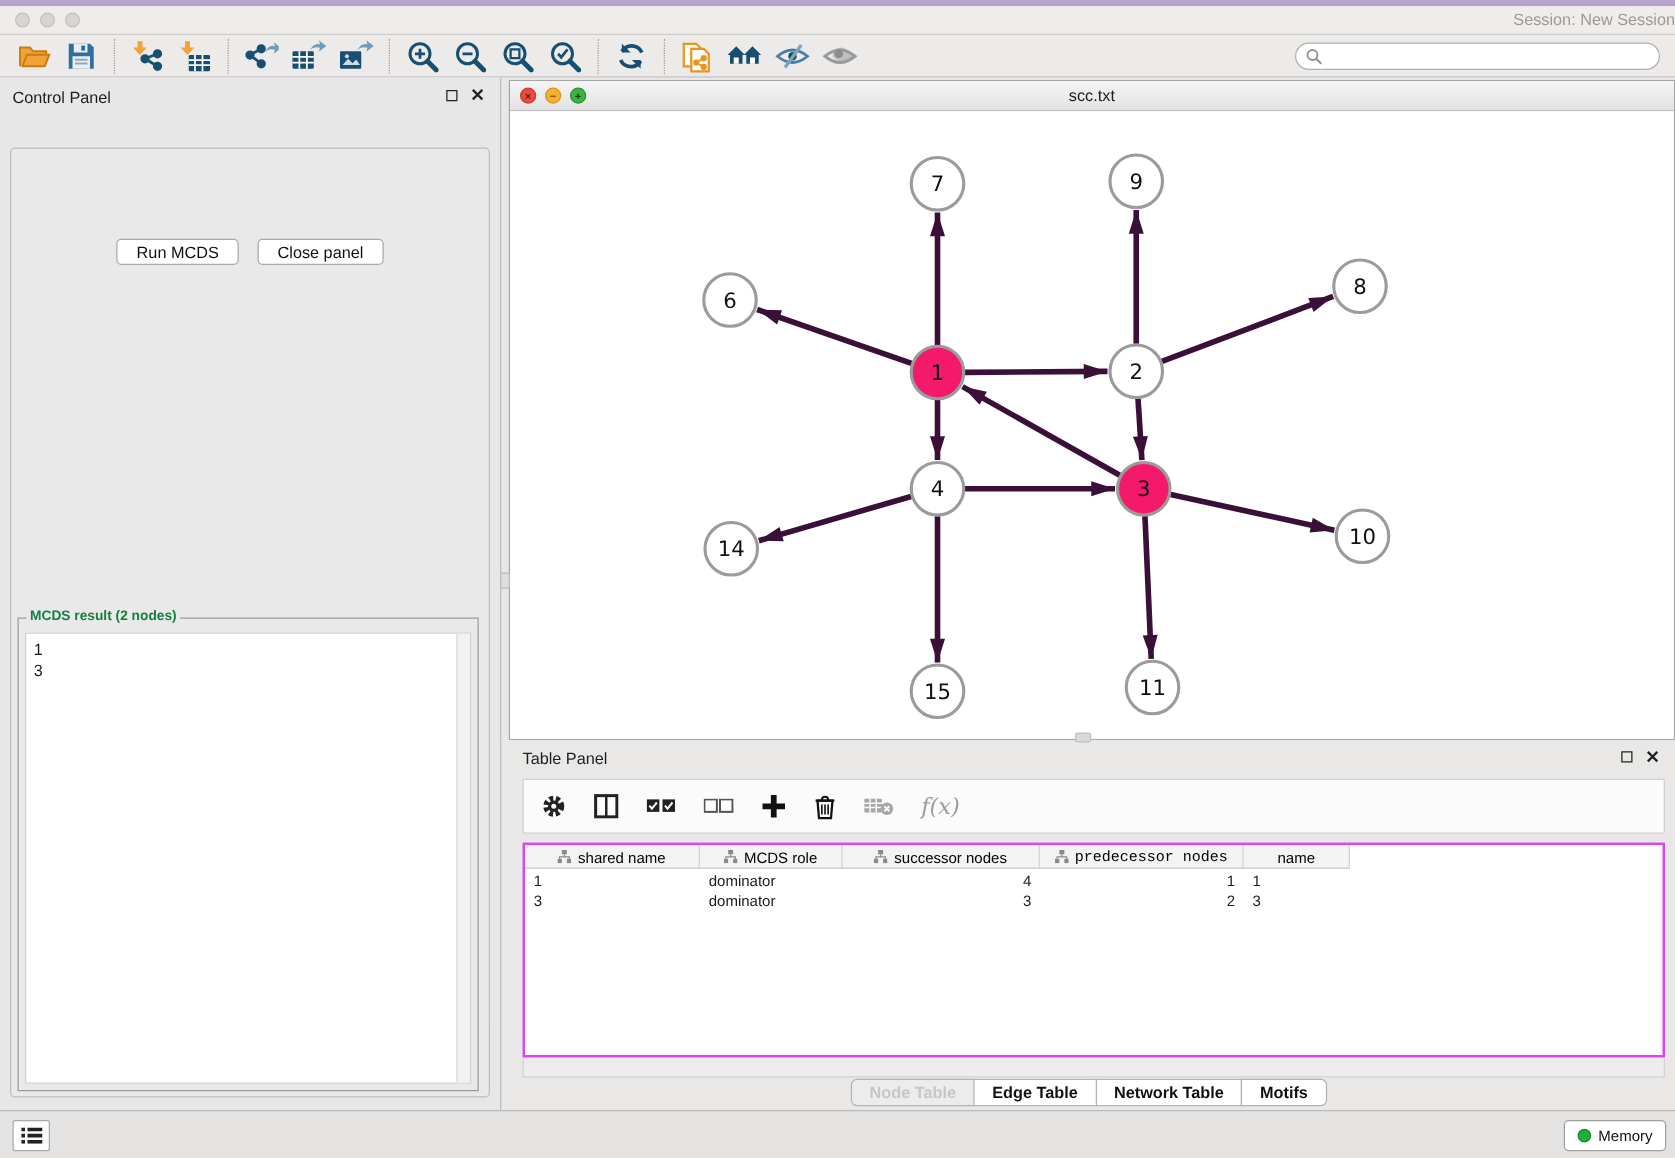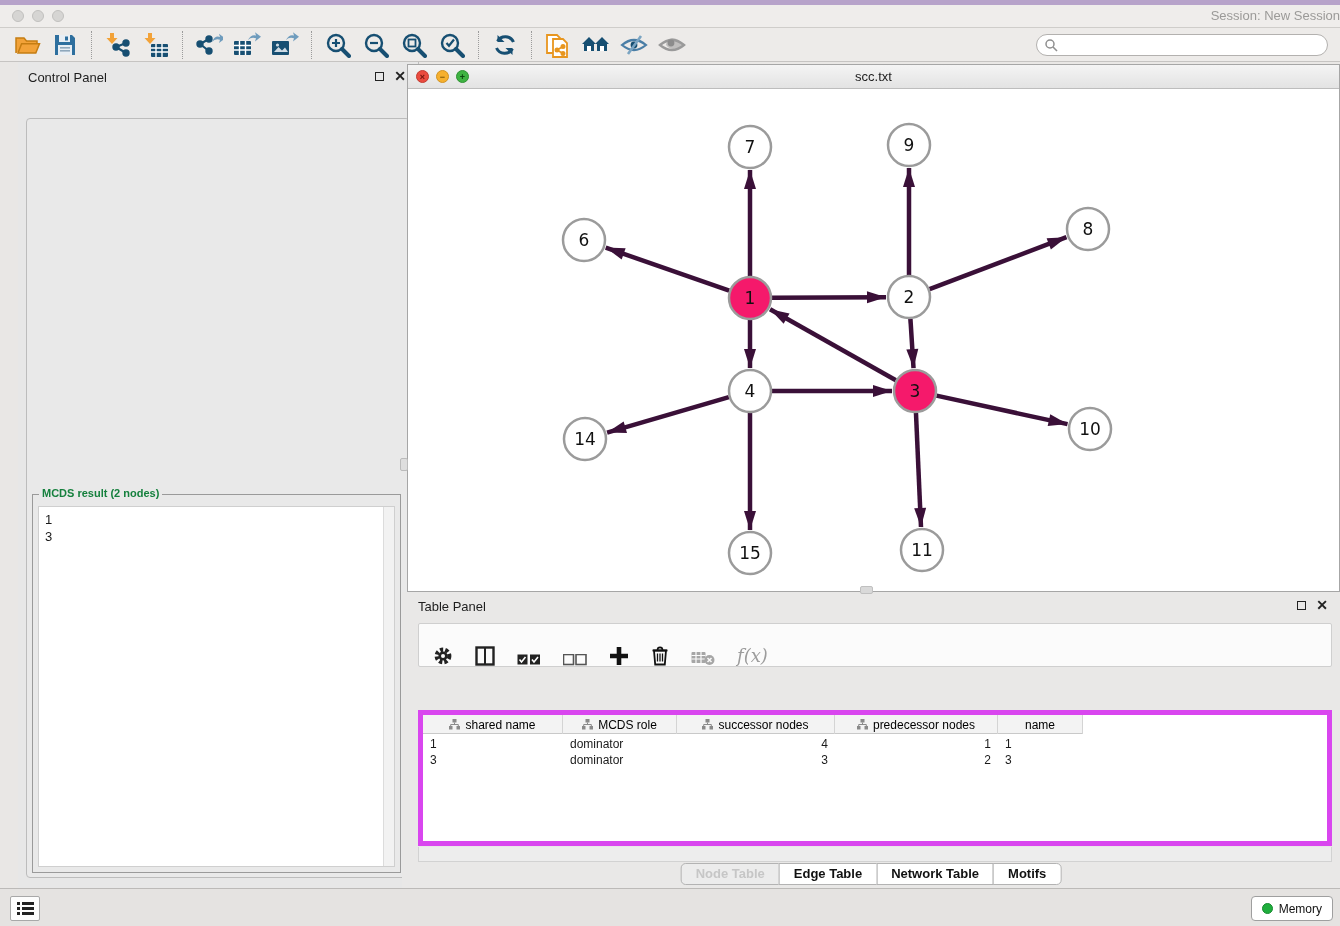--- a/index.html
+++ b/index.html
@@ -13,21 +13,21 @@
   .traffic-inactive .dot { width:12px; height:12px; border-radius:50%; background:#d6d5d3; border:1px solid #c1c0be; }
   .win-title { text-align:right; line-height:22px; font-size:13px; color:#9b9a98; }
 
   
   .toolbar { position:absolute; top:28px; left:0; width:100%; height:34px; background:#edebe9; border-bottom:1px solid #c6c4c2; display:flex; align-items:center; padding-left:8px; }
   .tbtn { width:38px; height:30px; display:flex; align-items:center; justify-content:center; }
   .tsep { width:0; height:28px; border-left:1px dotted #9b9b9b; margin:0 7px; }
   .search-box { margin-left:auto; margin-right:12px; width:292px; height:22px; background:#fff; border:1px solid #b3b1af; border-radius:12px; display:flex; align-items:center; padding-left:7px; }
 
   
-  .control-panel { position:absolute; top:62px; left:0; width:401px; bottom:38px; background:#e7e7e7; border-right:1px solid #bdbdbd;margin-left:18px; }
+  .control-panel { position:absolute; top:62px; left:0; width:401px; bottom:38px; background:#e7e7e7; border-right:1px solid #bdbdbd; }
   .cp-header { position:absolute; top:8px; left:10px; font-size:13px; color:#1e1e1e; }
   .panel-controls { position:absolute; top:9px; right:12px; display:flex; gap:10px; align-items:center; }
   .float-box { width:9px; height:9px; border:1.5px solid #222; }
   .close-x { font-size:14px; font-weight:bold; color:#222; line-height:10px; }
   .cp-tabs { position:absolute; top:34px; left:50%; transform:translateX(-50%); display:flex; }
   .seg-tab { height:22px; line-height:20px; padding:0 14px; background:#fff; border:1px solid #b3b3b3; font-size:13px; font-weight:bold; color:#111; margin-left:-1px; white-space:nowrap; }
   .seg-tab:first-child { border-radius:5px 0 0 5px; margin-left:0; }
   .seg-tab:last-child { border-radius:0 5px 5px 0; }
   .seg-tab.disabled { background:#ececec; color:#c6c6c6; }
   .cp-inner { position:absolute; top:56px; left:8px; right:8px; bottom:10px; background:#e9e9e9; border:1px solid #bcbcbc; border-radius:4px; }
@@ -52,23 +52,23 @@
   .traffic-active { position:absolute; left:8px; top:5px; display:flex; gap:7px; }
   .tl { width:13px; height:13px; border-radius:50%; display:flex; align-items:center; justify-content:center; font-size:9px; font-weight:bold; }
   .tl-close { background:#ea4b3f; border:1px solid #c33b30; color:#70120b; }
   .tl-min { background:#f6b02e; border:1px solid #d29322; color:#7c5708; }
   .tl-zoom { background:#3eb342; border:1px solid #2f9233; color:#0c4a0f; }
   .net-canvas { position:absolute; top:24px; left:0; right:0; bottom:0; background:#fff; }
 
   
   .table-panel { position:absolute; left:402px; top:592px; right:0; bottom:38px; background:#e9e8e7; }
   .tp-header { position:absolute; top:7px; left:16px; font-size:13px; color:#1e1e1e; }
-  .tp-toolbar { position:absolute; top:31px; left:16px; right:8px; height:44px; background:#fbfbfb; border:1px solid #cfcfcf; border-radius:2px; display:flex; align-items:flex-end; padding-left:14px; gap:22px; }
+  .tp-toolbar { position:absolute; top:31px; left:16px; right:8px; height:44px; background:#fbfbfb; border:1px solid #cfcfcf; border-radius:2px; display:flex; align-items:center; padding-left:14px; gap:22px; }
   .fx-label { font-family:"DejaVu Serif",serif; font-style:italic; font-size:18px; color:#9c9c9c; }
-  .tp-table { position:absolute; top:82px; left:16px; right:8px; bottom:42px; background:#fff; border:5px solid #d946ef;margin-top:36px; }
+  .tp-table { position:absolute; top:82px; left:16px; right:8px; bottom:42px; background:#fff; border:2px solid #d946ef; }
   .tp-head-row { position:absolute; top:0; left:0; height:19px; display:flex; background:#f3f3f3; border-bottom:1px solid #c9c9c9; }
   .th { height:19px; display:flex; align-items:center; justify-content:center; gap:5px; font-size:12px; color:#000; border-right:1px solid #d4d4d4; position:relative; }
   .tp-row { position:absolute; left:0; height:16px; display:flex; font-size:12px; }
   .td { padding:0 7px; line-height:16px; overflow:hidden; white-space:nowrap; }
   .tp-hscroll { position:absolute; left:16px; right:8px; bottom:26px; height:15px; background:#ededed; border:1px solid #d2d2d2; border-top:none; }
   .tp-tabs { position:absolute; bottom:3px; left:50%; transform:translateX(-50%); display:flex; }
   .tp-tabs .seg-tab { font-weight:bold; }
 
   
   .statusbar { position:absolute; left:0; bottom:0; width:100%; height:38px; background:#e5e3e1; border-top:1px solid #bcbab8;padding-left:32px; }
@@ -276,20 +276,24 @@
   </div>
 </div>
 
 <div class="control-panel">
   <div class="cp-header">Control Panel</div>
   <div class="panel-controls">
     <div class="float-box"></div>
     <div class="close-x">✕</div>
   </div>
   <div class="cp-inner">
+    <div class="cp-buttons">
+      <button class="btn">Run MCDS</button>
+      <button class="btn">Close panel</button>
+    </div>
     <div class="mcds-group">
       <div class="mcds-group-label">MCDS result (2 nodes)</div>
       <div class="mcds-list">
         <div>1</div>
         <div>3</div>
         <div class="mcds-scroll"></div>
       </div>
     </div>
   </div>
 </div>
@@ -475,21 +479,21 @@
               <g fill="#8a8a8a">
                 <rect x="3.5" y="0" width="4" height="3.5"></rect>
                 <rect x="0" y="7" width="3.5" height="3.5"></rect>
                 <rect x="7.5" y="7" width="3.5" height="3.5"></rect>
                 <path d="M5.5 3.5 v2 M1.7 7 v-1.5 h7.6 V7" stroke="#8a8a8a" fill="none" stroke-width="1"></path>
               </g>
             </svg>
           </span>
           <span>successor nodes</span>
         </div>
-        <div class="th" style="width: 163px;">
+        <div class="th" style="width: 163px; font-family: Liberation Mono, monospace;">
           <span>
             <svg width="11" height="11" viewBox="0 0 11 11">
               <g fill="#8a8a8a">
                 <rect x="3.5" y="0" width="4" height="3.5"></rect>
                 <rect x="0" y="7" width="3.5" height="3.5"></rect>
                 <rect x="7.5" y="7" width="3.5" height="3.5"></rect>
                 <path d="M5.5 3.5 v2 M1.7 7 v-1.5 h7.6 V7" stroke="#8a8a8a" fill="none" stroke-width="1"></path>
               </g>
             </svg>
           </span>

